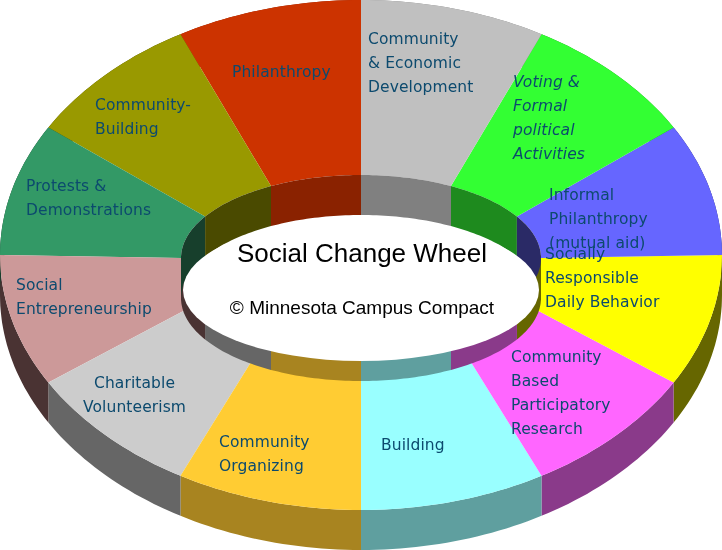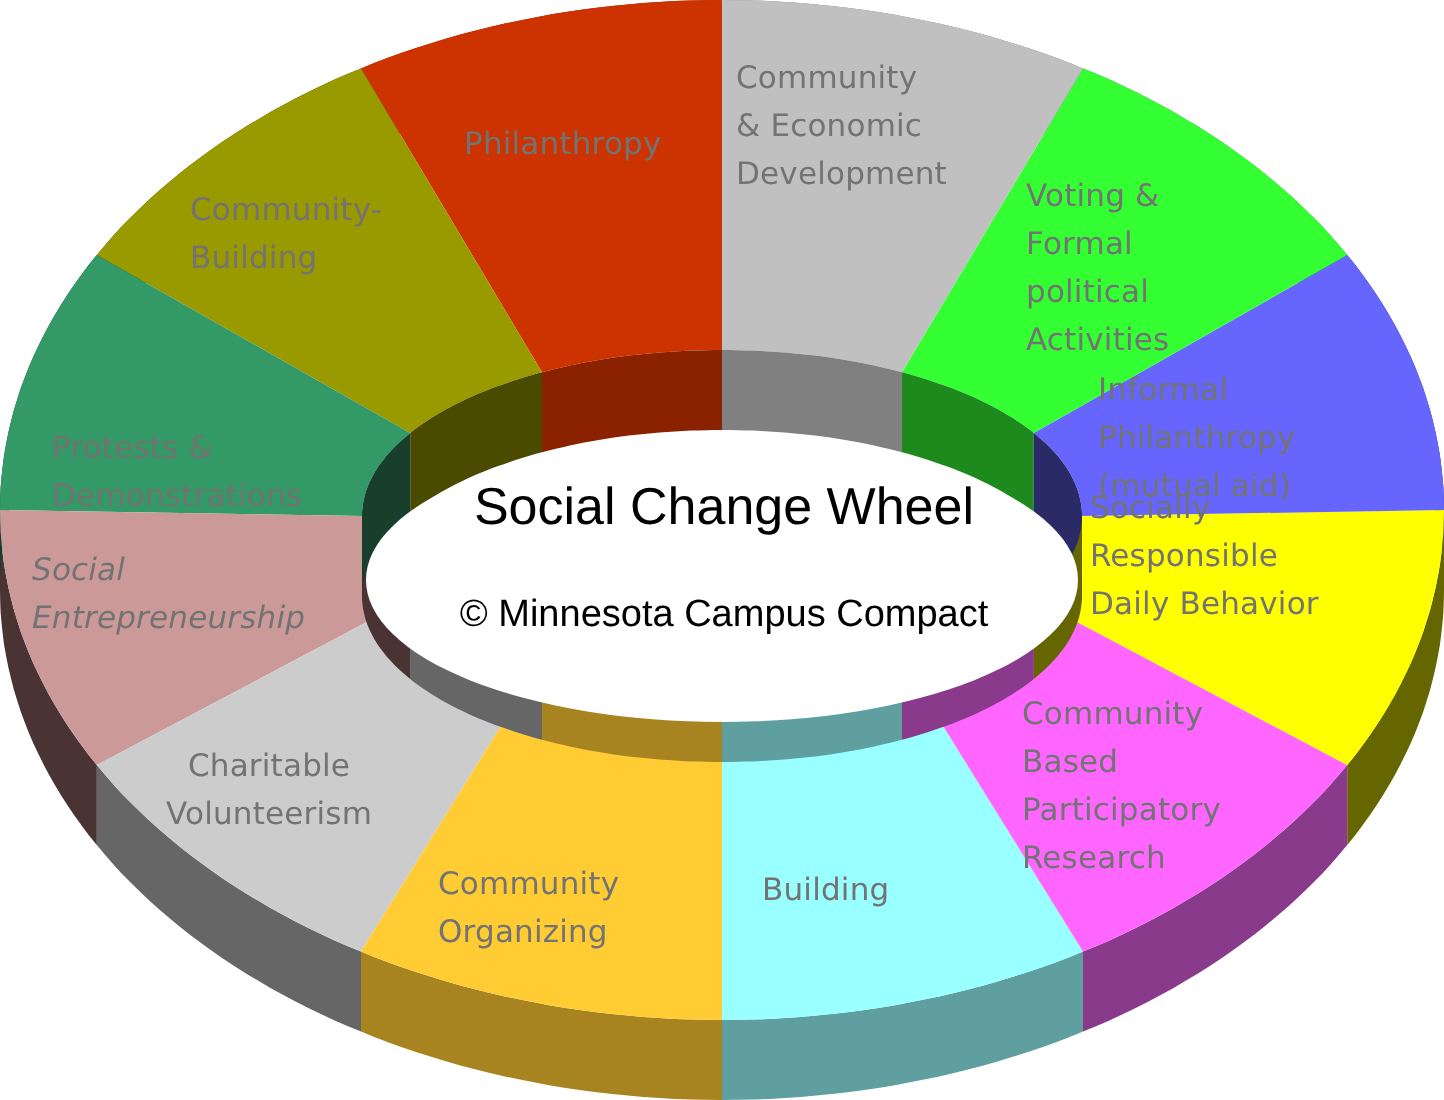--- a/index.html
+++ b/index.html
@@ -3,21 +3,21 @@
 <meta charset="utf-8">
 <style>
   html, body { margin: 0; padding: 0; background: #ffffff; }
   body { width: 722px; height: 550px; overflow: hidden; position: relative; }
   #wheel { position: absolute; left: 0; top: 0; width: 722px; height: 550px; }
   .seg-label {
     position: absolute;
     font-family: "DejaVu Sans", sans-serif;
     font-size: 15.5px;
     line-height: 24px;
-    color: #737373;
+    color: #0c4a6e;
     white-space: pre;
     letter-spacing: 0.1px;
   }
   .title {
     position: absolute;
     left: 212px; top: 238px; width: 300px;
     text-align: center;
     font-family: Liberation Sans, sans-serif;
     font-size: 26px;
     color: #000000;
@@ -75,42 +75,42 @@
       <path d="M205.1 216.5 L207.1 214.9 L209.2 213.4 L211.3 211.9 L213.6 210.4 L215.8 208.9 L218.2 207.5 L220.6 206.0 L223.1 204.6 L225.7 203.3 L228.3 201.9 L231.0 200.6 L233.7 199.3 L236.5 198.0 L239.4 196.8 L242.3 195.6 L245.3 194.4 L248.3 193.3 L251.4 192.2 L254.6 191.1 L257.8 190.0 L261.0 189.0 L264.3 188.0 L267.6 187.0 L271.0 186.1 L271.0 226.1 L267.6 227.0 L264.3 228.0 L261.0 229.0 L257.8 230.0 L254.6 231.1 L251.4 232.2 L248.3 233.3 L245.3 234.4 L242.3 235.6 L239.4 236.8 L236.5 238.0 L233.7 239.3 L231.0 240.6 L228.3 241.9 L225.7 243.3 L223.1 244.6 L220.6 246.0 L218.2 247.5 L215.8 248.9 L213.6 250.4 L211.3 251.9 L209.2 253.4 L207.1 254.9 L205.1 256.5 Z" fill="#4a4a00"></path>
       <path d="M271.0 186.1 L274.4 185.2 L277.9 184.4 L281.4 183.6 L284.9 182.8 L288.5 182.0 L292.1 181.3 L295.8 180.6 L299.4 180.0 L303.1 179.4 L306.9 178.8 L310.6 178.3 L314.4 177.8 L318.2 177.4 L322.0 177.0 L325.9 176.6 L329.7 176.3 L333.6 176.0 L337.5 175.7 L341.4 175.5 L345.3 175.3 L349.2 175.2 L353.1 175.1 L357.1 175.0 L361.0 175.0 L361.0 215.0 L357.1 215.0 L353.1 215.1 L349.2 215.2 L345.3 215.3 L341.4 215.5 L337.5 215.7 L333.6 216.0 L329.7 216.3 L325.9 216.6 L322.0 217.0 L318.2 217.4 L314.4 217.8 L310.6 218.3 L306.9 218.8 L303.1 219.4 L299.4 220.0 L295.8 220.6 L292.1 221.3 L288.5 222.0 L284.9 222.8 L281.4 223.6 L277.9 224.4 L274.4 225.2 L271.0 226.1 Z" fill="#8a2200"></path>
     </g>
   <ellipse id="hole" fill="#ffffff" cx="361" cy="290" rx="178" ry="71"></ellipse>
 </svg>
 
 <div id="labels">
     <div class="seg-label" style="left: 368px; top: 27px;">Community
 &amp; Economic
 Development</div>
-    <div class="seg-label" style="left: 513px; top: 86px;">Voting &amp;
+    <div class="seg-label" style="left: 513px; top: 70px; font-style: italic;">Voting &amp;
 Formal
 political
 Activities</div>
     <div class="seg-label" style="left: 549px; top: 183px;">Informal
 Philanthropy
 (mutual aid)</div>
     <div class="seg-label" style="left: 545px; top: 242px;">Socially
 Responsible
 Daily Behavior</div>
     <div class="seg-label" style="left: 511px; top: 345px;">Community
 Based
 Participatory
 Research</div>
     <div class="seg-label" style="left: 381px; top: 433px;">Building</div>
     <div class="seg-label" style="left: 219px; top: 430px;">Community
 Organizing</div>
     <div class="seg-label" style="left: 83px; top: 371px; text-align: center;">Charitable
 Volunteerism</div>
-    <div class="seg-label" style="left: 16px; top: 273px; font-style: italic;">Social
+    <div class="seg-label" style="left: 16px; top: 273px;">Social
 Entrepreneurship</div>
-    <div class="seg-label" style="left: 26px; top: 174px; margin-top: 38px;">Protests &amp;
+    <div class="seg-label" style="left: 26px; top: 174px;">Protests &amp;
 Demonstrations</div>
     <div class="seg-label" style="left: 95px; top: 93px;">Community-
 Building</div>
     <div class="seg-label" style="left: 232px; top: 60px;">Philanthropy</div>
   </div>
 
 <div class="title">Social Change Wheel</div>
 <div class="copyright">© Minnesota Campus Compact</div>
 
 </body></html>

